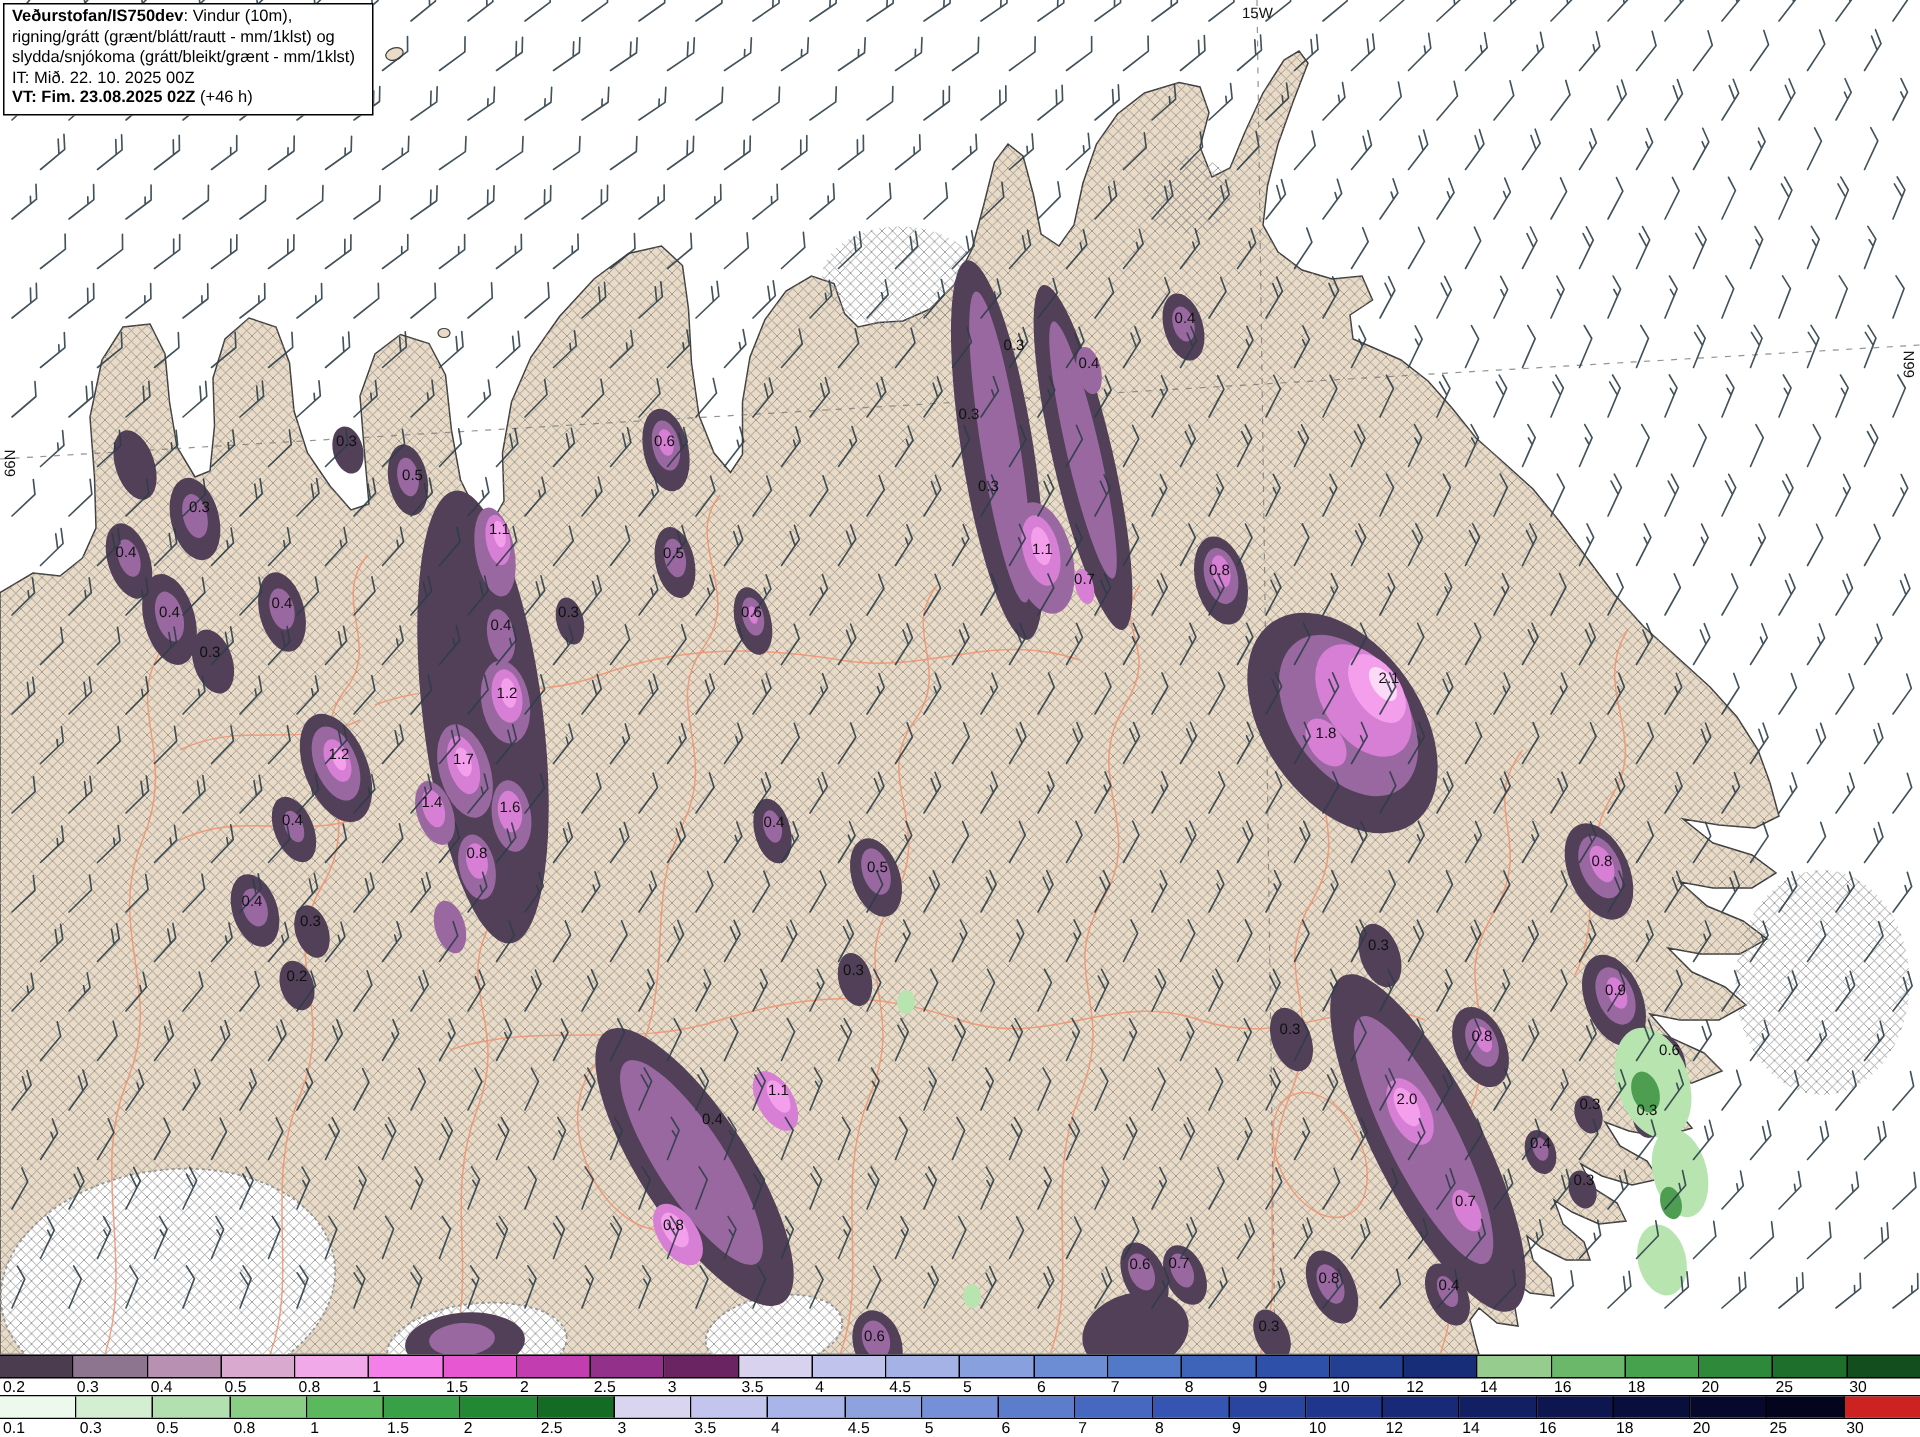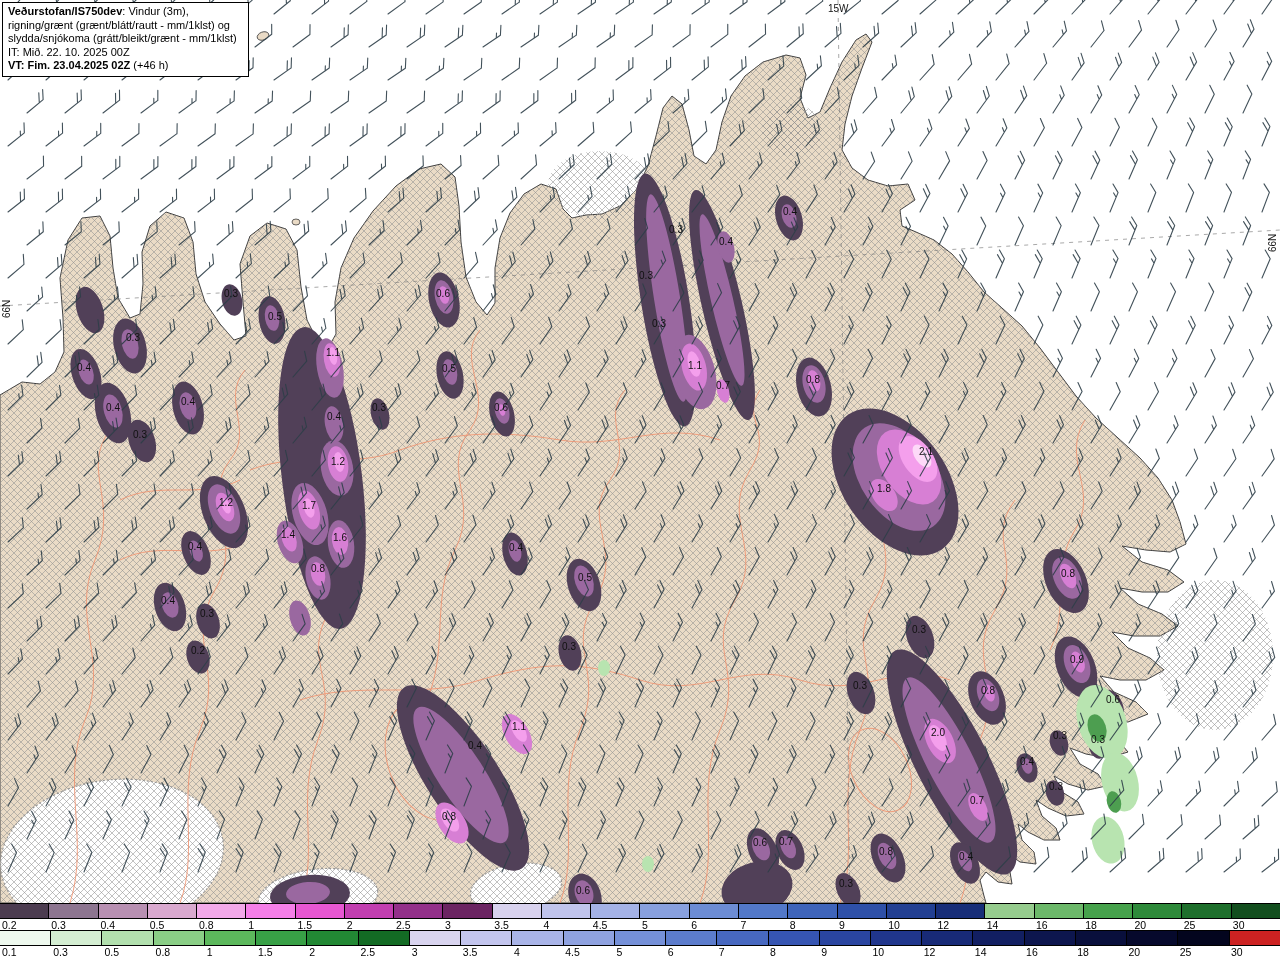--- a/index.html
+++ b/index.html
@@ -1198,25 +1198,25 @@
           <text x="760" y="846">0.6</text>
           <text x="786" y="845">0.7</text>
           <text x="886" y="855">0.8</text>
           <text x="966" y="860">0.4</text>
           <text x="846" y="887">0.3</text>
           <text x="583" y="894">0.6</text>
         </g>
     </svg>
 
     <div class="info-box">
-      <div class="info-line"><b>Veðurstofan/IS750dev</b><span>: Vindur (3m),</span></div>
-      <div class="info-line">rigning/grænt (grænt/blátt/rautt - mm/1klst) og</div>
+      <div class="info-line"><b>Veðurstofan/IS750dev</b><span>: Vindur (10m),</span></div>
+      <div class="info-line">rigning/grátt (grænt/blátt/rautt - mm/1klst) og</div>
       <div class="info-line">slydda/snjókoma (grátt/bleikt/grænt - mm/1klst)</div>
       <div class="info-line">IT: Mið. 22. 10. 2025 00Z</div>
-      <div class="info-line"><b>VT: Fim. 23.04.2025 02Z</b><span> (+46 h)</span></div>
+      <div class="info-line"><b>VT: Fim. 23.08.2025 02Z</b><span> (+46 h)</span></div>
     </div>
   </div>
 
   <div class="colorbars">
     <div class="cbar">
       <div class="cbar-swatches" id="cbar1-swatches">
           <div class="swatch" style="background: rgb(76, 60, 80);"></div>
           <div class="swatch" style="background: rgb(141, 117, 144);"></div>
           <div class="swatch" style="background: rgb(184, 144, 178);"></div>
           <div class="swatch" style="background: rgb(217, 169, 207);"></div>

